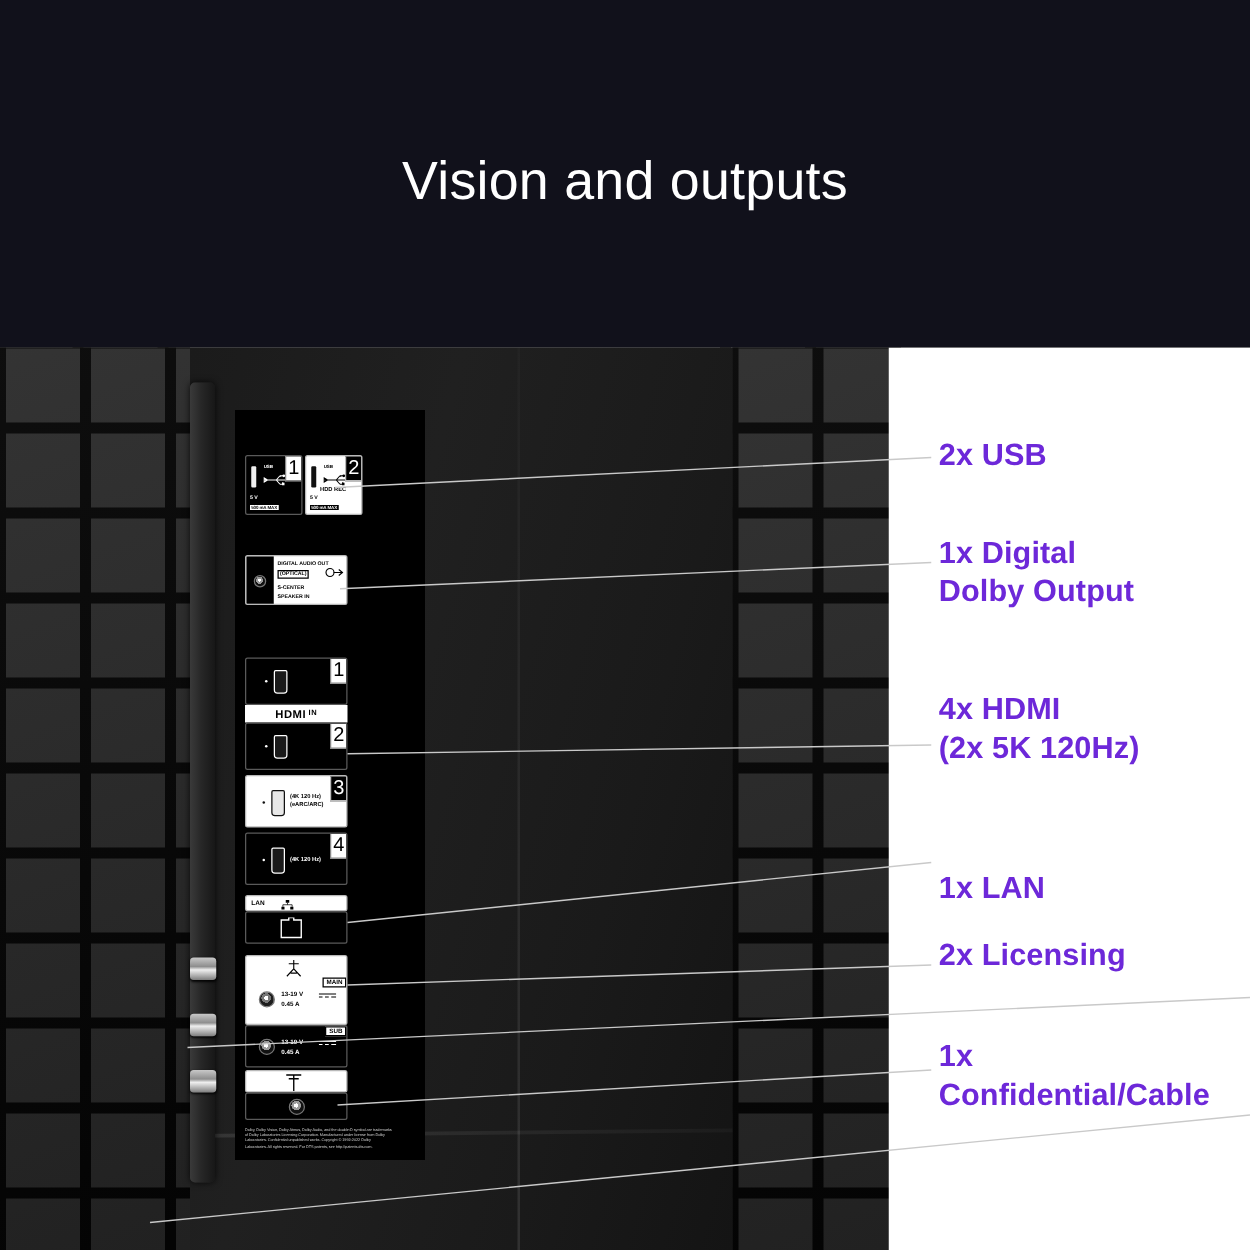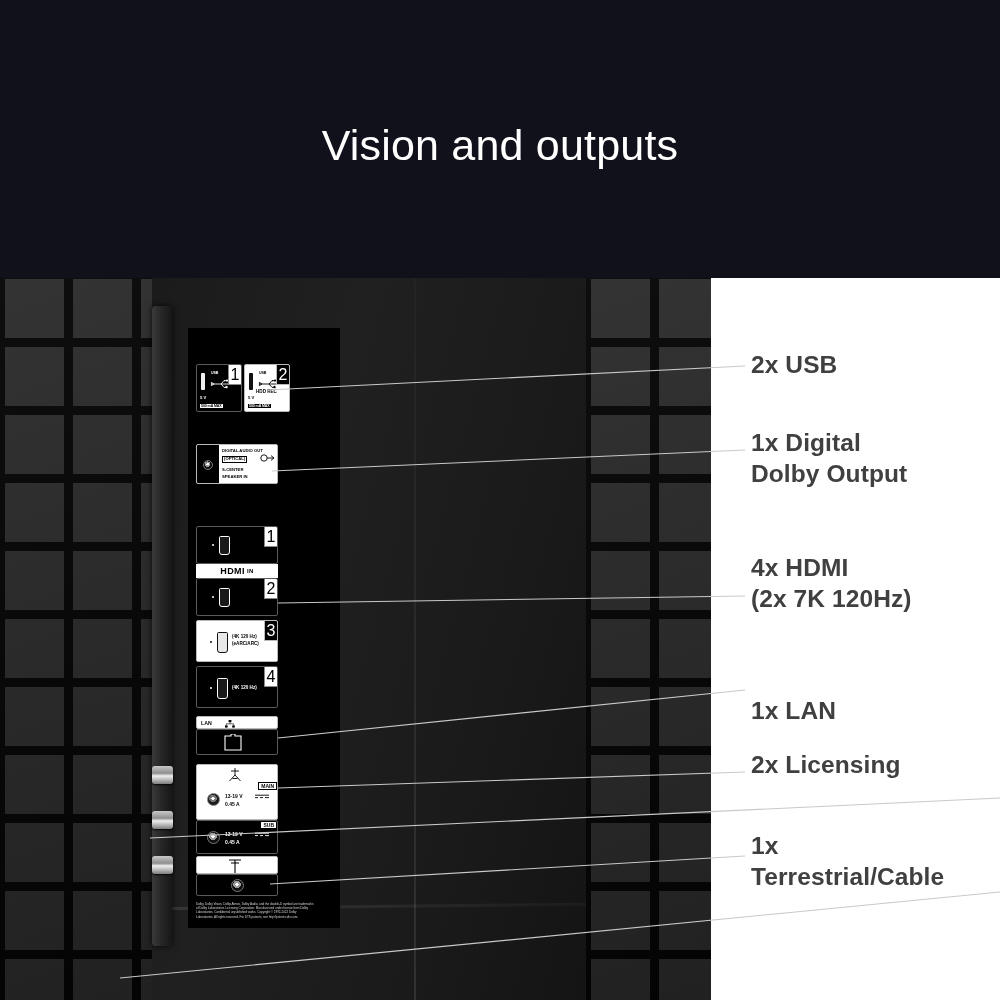--- a/index.html
+++ b/index.html
@@ -154,21 +154,21 @@
     width:118px; letter-spacing:-0.05px;
   }
 
   
   .callout-panel{
     position:absolute; left:711px; top:0; width:289px; height:722px;
     background:#ffffff;
   }
   .callout{
     position:absolute; left:40px;
-    color:#404040;
+    color:#6d28d9;
     font-size:24.5px;
     font-weight:700;
     line-height:1.25;
     letter-spacing:0.1px;
     white-space:pre-line;
   }
 
   
   .leaders{ position:absolute; left:0; top:0; width:1000px; height:722px; pointer-events:none;}
 </style>
@@ -323,25 +323,25 @@
       </div>
 
       <div class="finetext" style="left:8px; top:574px;">Dolby, Dolby Vision, Dolby Atmos, Dolby Audio, and the double-D symbol are trademarks of Dolby Laboratories Licensing Corporation. Manufactured under license from Dolby Laboratories. Confidential unpublished works. Copyright © 1992-2022 Dolby Laboratories. All rights reserved. For DTS patents, see http://patents.dts.com.</div>
     </div>
 
     <div class="callout-panel">
       <div class="callout" style="top:72px;">2x USB</div>
       <div class="callout" style="top:150px;">1x Digital
 Dolby Output</div>
       <div class="callout" style="top:275px;">4x HDMI
-(2x 7K 120Hz)</div>
+(2x 5K 120Hz)</div>
       <div class="callout" style="top:418px;">1x LAN</div>
       <div class="callout" style="top:472px;">2x Licensing</div>
       <div class="callout" style="top:553px;">1x
-Terrestrial/Cable</div>
+Confidential/Cable</div>
     </div>
 
     <svg class="leaders" viewBox="0 0 1000 722">
       <g stroke="#c9c9c9" stroke-width="1.1" fill="none">
         <line x1="268" y1="112" x2="745" y2="88"></line>
         <line x1="272" y1="193" x2="745" y2="172"></line>
         <line x1="278" y1="325" x2="745" y2="318"></line>
         <line x1="278" y1="460" x2="745" y2="412"></line>
         <line x1="278" y1="510" x2="745" y2="494"></line>
         <line x1="270" y1="606" x2="745" y2="578"></line>

